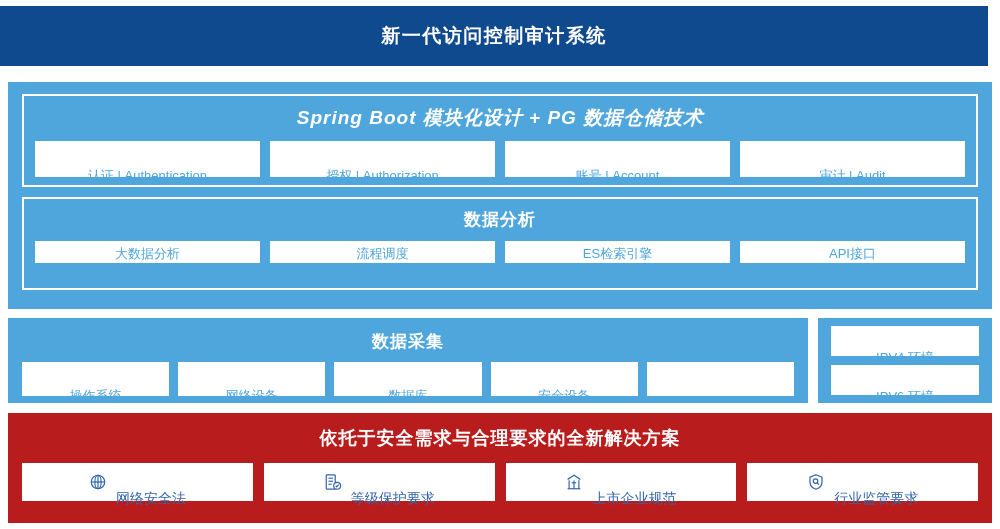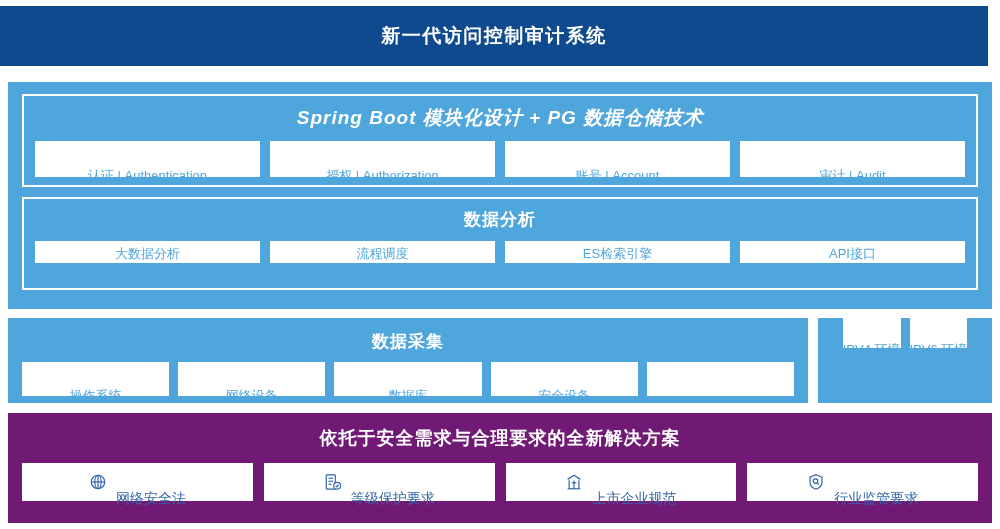--- a/index.html
+++ b/index.html
@@ -16,21 +16,21 @@
     position: absolute; left: 0; top: 6px; width: 988px; height: 60px;
     background: #104A8E;
     display: flex; align-items: center; justify-content: center;
   }
   .titlebar .title {
     color: #ffffff; font-size: 19px; font-weight: bold; letter-spacing: 1.5px;
   }
 
   
   .panel-lt { background: #4FA6DC; }
-  .panel-dk { background: #701a75; font-family: Liberation Serif, serif; }
+  .panel-dk { background: #b91c1c; font-family: Liberation Serif, serif; }
 
   .inner-box {
     border: 2px solid #ffffff;
     display: flex; flex-direction: column; align-items: stretch;
   }
   .group-title {
     color: #ffffff; text-align: center; font-weight: bold;
     letter-spacing: 1px;
   }
   .chip-row { display: flex; }
@@ -69,21 +69,21 @@
     position: absolute; left: 8px; top: 318px; width: 800px; height: 85px;
   }
   .sec-collect .group-title {
     font-size: 17px; margin-top: 12px; height: 24px; line-height: 24px;
   }
   .sec-collect .chip-row { margin: 8px 14px 0 14px; gap: 9px; }
   .sec-collect .chip { flex: 1; height: 34px; }
 
   .sec-ipv {
     position: absolute; left: 818px; top: 318px; width: 174px; height: 85px;
-    display: flex; justify-content: center; gap: 9px;
+    display: flex; flex-direction: column; justify-content: center; gap: 9px;
     padding: 0 13px;
   }
   .sec-ipv .chip { height: 30px; font-size: 13px; }
 
   
   .sec-bottom {
     position: absolute; left: 8px; top: 413px; width: 984px; height: 110px;
   }
   .sec-bottom .group-title {
     font-size: 18px; margin-top: 12px; height: 26px; line-height: 26px;

